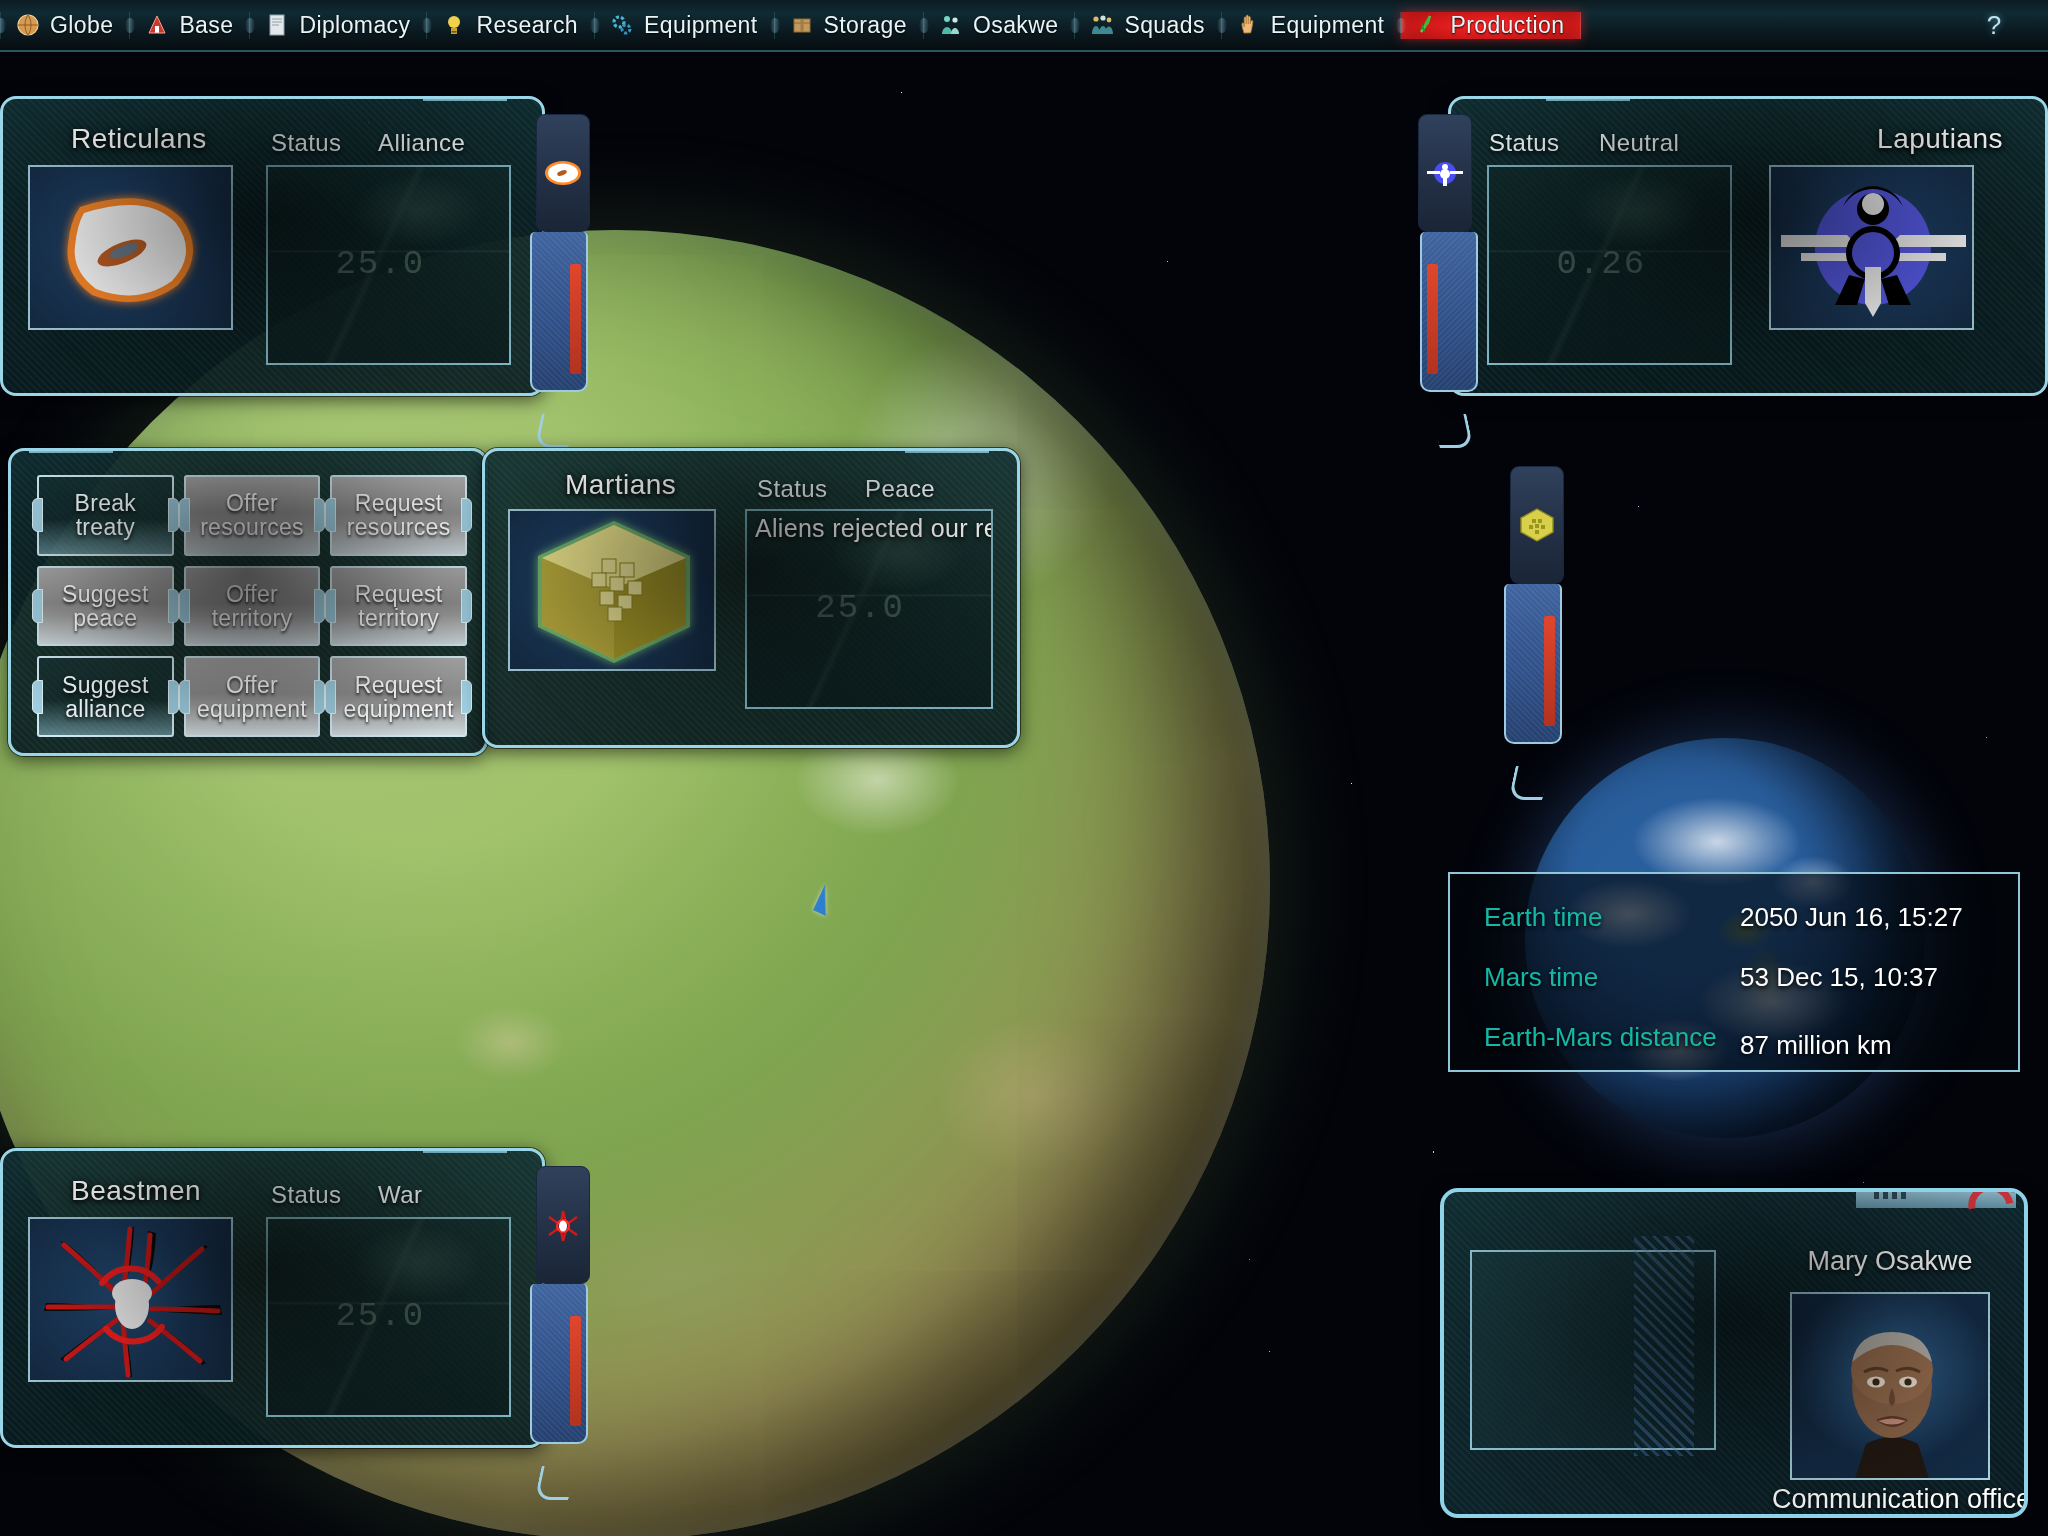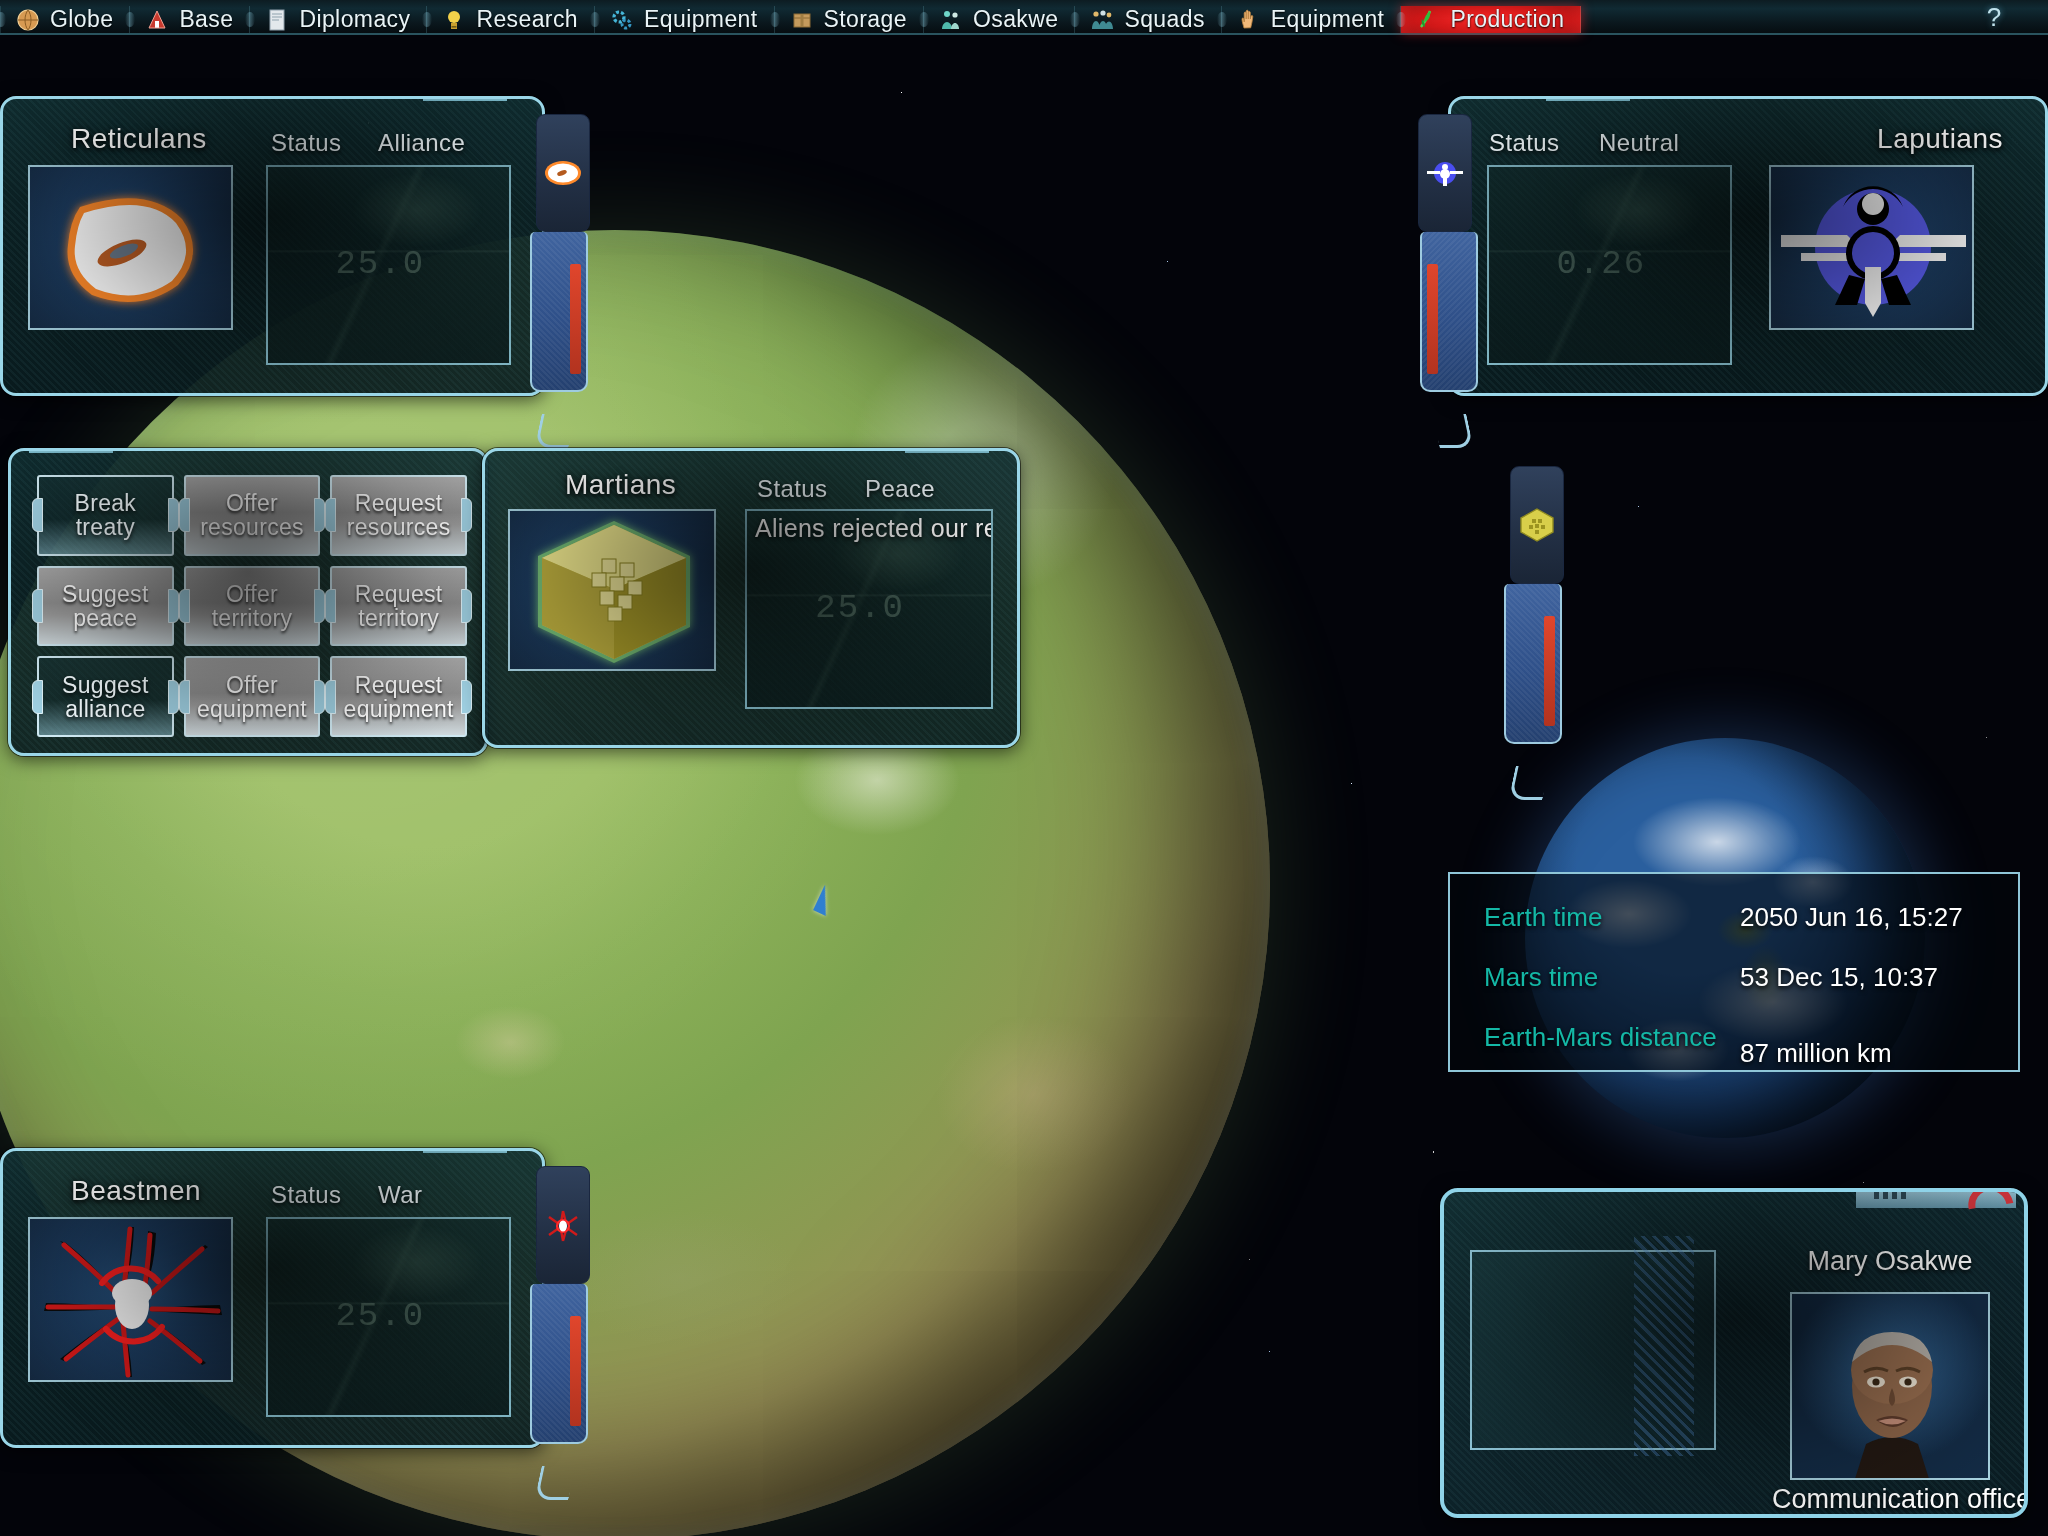--- a/index.html
+++ b/index.html
@@ -88,24 +88,24 @@
       radial-gradient(ellipse 14% 9% at 72% 36%, rgba(230,240,255,.5), transparent 72%),
       radial-gradient(ellipse 18% 11% at 38% 78%, rgba(255,255,255,.45), transparent 72%),
       radial-gradient(ellipse 10% 7% at 55% 48%, rgba(120,140,70,.75), transparent 70%),
       radial-gradient(ellipse 8% 12% at 60% 60%, rgba(110,125,65,.6), transparent 70%),
       radial-gradient(circle at 40% 32%, #2a5f9e 0 30%, #1c4476 52%, #122f56 72%, #06162c 90%, #020a14 100%);
     box-shadow:0 0 60px 10px rgba(70,130,220,.28), inset -34px -18px 70px rgba(0,0,0,.75);
   }
 
   
   #topbar{
-    position:absolute; left:0; top:0; width:2048px; height:35px;
+    position:absolute; left:0; top:0; width:2048px; height:52px;
     background:linear-gradient(180deg,#0d1c22 0%,#102a33 26%,#0a171d 70%,#060d11 100%);
     border-bottom:2px solid #2a545f;
-    display:flex; align-items:flex-end;
+    display:flex; align-items:center;
     z-index:40;
   }
   .navtab{
     position:relative;
     display:flex; align-items:center; gap:9px;
     padding:0 16px 0 14px;
     color:#e9f4f7; font-size:23px; letter-spacing:.4px;
     text-shadow:0 1px 2px #000;
     border-right:1px solid rgba(120,190,210,.22);
     cursor:pointer;
@@ -760,21 +760,21 @@
 </div>
 
 <div id="timepanel">
   <div class="trow" style="top:28px;">Earth time</div>
   <div class="tval" style="left:290px; top:28px;">2050 Jun 16, 15:27</div>
 
   <div class="trow" style="top:88px;">Mars time</div>
   <div class="tval" style="left:290px; top:88px;">53 Dec 15, 10:37</div>
 
   <div class="trow" style="top:148px;">Earth-Mars distance</div>
-  <div class="tval" style="left:290px; top:164px;">87 million km</div>
+  <div class="tval" style="left:290px; top:156px;">87 million km</div>
 </div>
 
 <div id="officer">
   <div class="panel-frame">
     <div class="corner-tab">
         <i></i>
         <i></i>
         <i></i>
         <i></i>
       </div>

